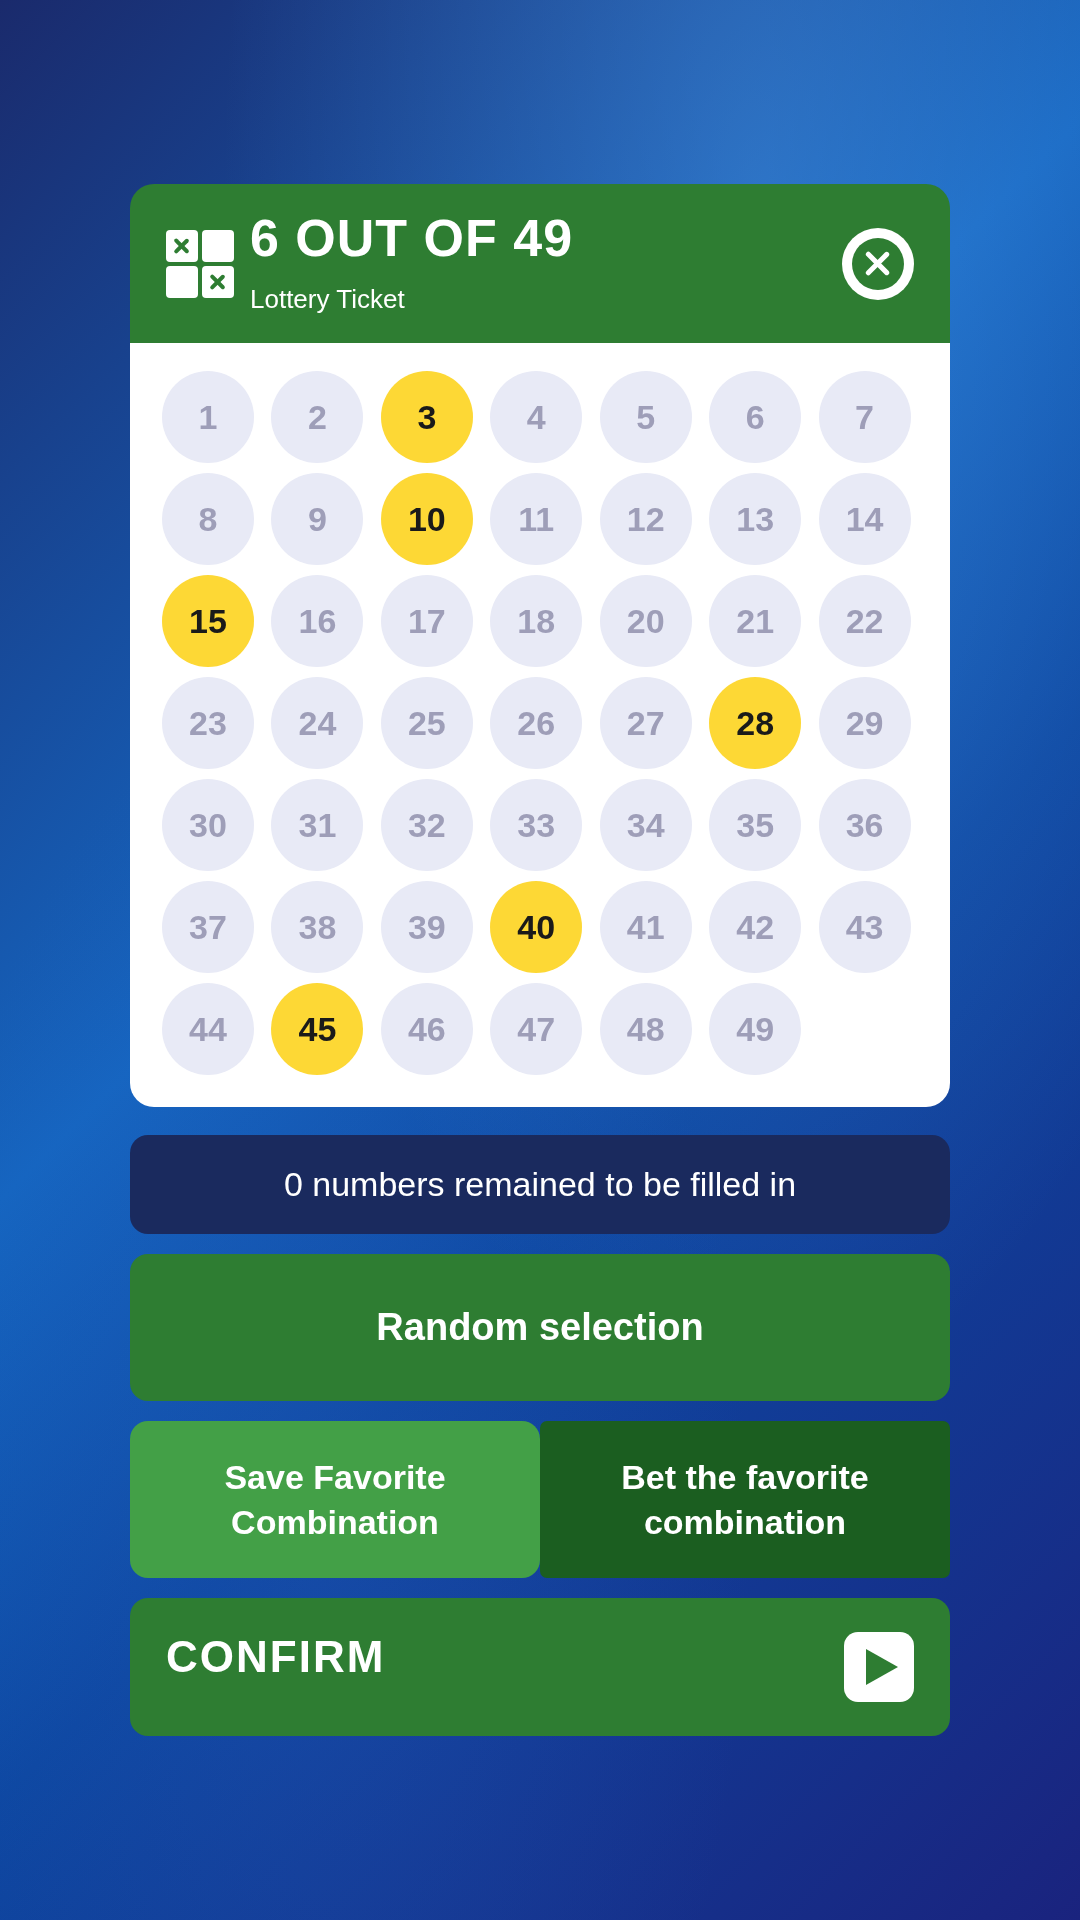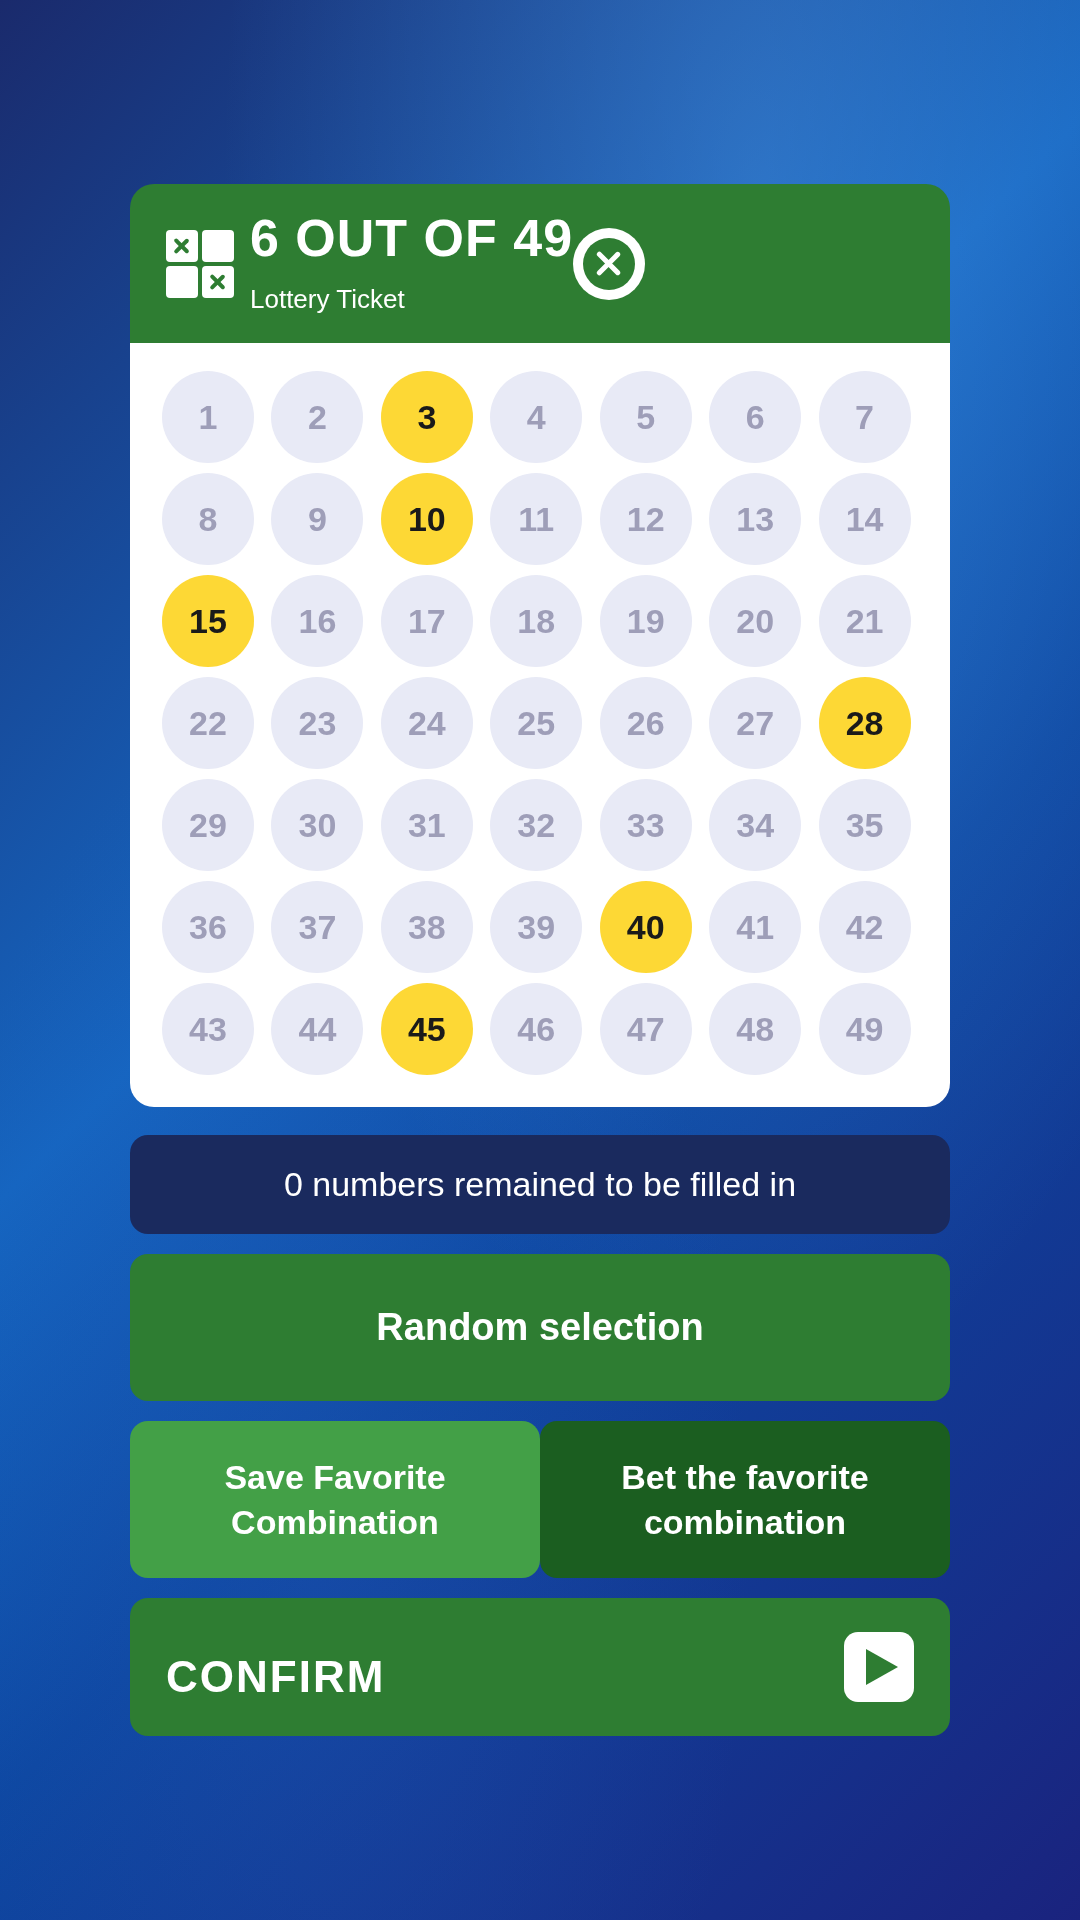--- a/index.html
+++ b/index.html
@@ -31,21 +31,21 @@
       position: relative;
       z-index: 1;
     }
 
     .header {
       background: #2e7d32;
       border-radius: 24px 24px 0 0;
       padding: 28px 36px;
       display: flex;
       align-items: center;
-      justify-content: flex-start;
+      justify-content: space-between;
     }
 
     .header-left {
       display: flex;
       align-items: center;
       gap: 16px;
     }
 
     .header-icon {
       display: grid;
@@ -209,42 +209,42 @@
       color: white;
       font-size: 34px;
       font-weight: 700;
       cursor: pointer;
       line-height: 1.3;
     }
 
     .bet-btn {
       background: #1b5e20;
       border: none;
-      border-radius: 17px;
+      border-radius: 7px;
       padding: 34px 24px;
       color: white;
       font-size: 34px;
       font-weight: 600;
       cursor: pointer;
       line-height: 1.3;
     }
 
     .confirm-btn {
       background: #2e7d32;
       border: none;
       border-radius: 18px;
       padding: 34px 36px;
       width: 100%;
       color: white;
       font-size: 44px;
       font-weight: 900;
       cursor: pointer;
       margin-top: 20px;
       display: flex;
-      align-items: flex-end;
+      align-items: flex-start;
       justify-content: space-between;
       letter-spacing: 2px;
     }
 
     .play-icon {
       width: 70px;
       height: 70px;
       background: white;
       border-radius: 14px;
       display: flex;
@@ -298,21 +298,20 @@
         <button class="number-cell">9</button>
         <button class="number-cell selected">10</button>
         <button class="number-cell">11</button>
         <button class="number-cell">12</button>
         <button class="number-cell">13</button>
         <button class="number-cell">14</button>
         <button class="number-cell selected">15</button>
         <button class="number-cell">16</button>
         <button class="number-cell">17</button>
         <button class="number-cell">18</button>
-        <button class="number-cell">19</button>
         <button class="number-cell">20</button>
         <button class="number-cell">21</button>
         <button class="number-cell">22</button>
         <button class="number-cell">23</button>
         <button class="number-cell">24</button>
         <button class="number-cell">25</button>
         <button class="number-cell">26</button>
         <button class="number-cell">27</button>
         <button class="number-cell selected">28</button>
         <button class="number-cell">29</button>

